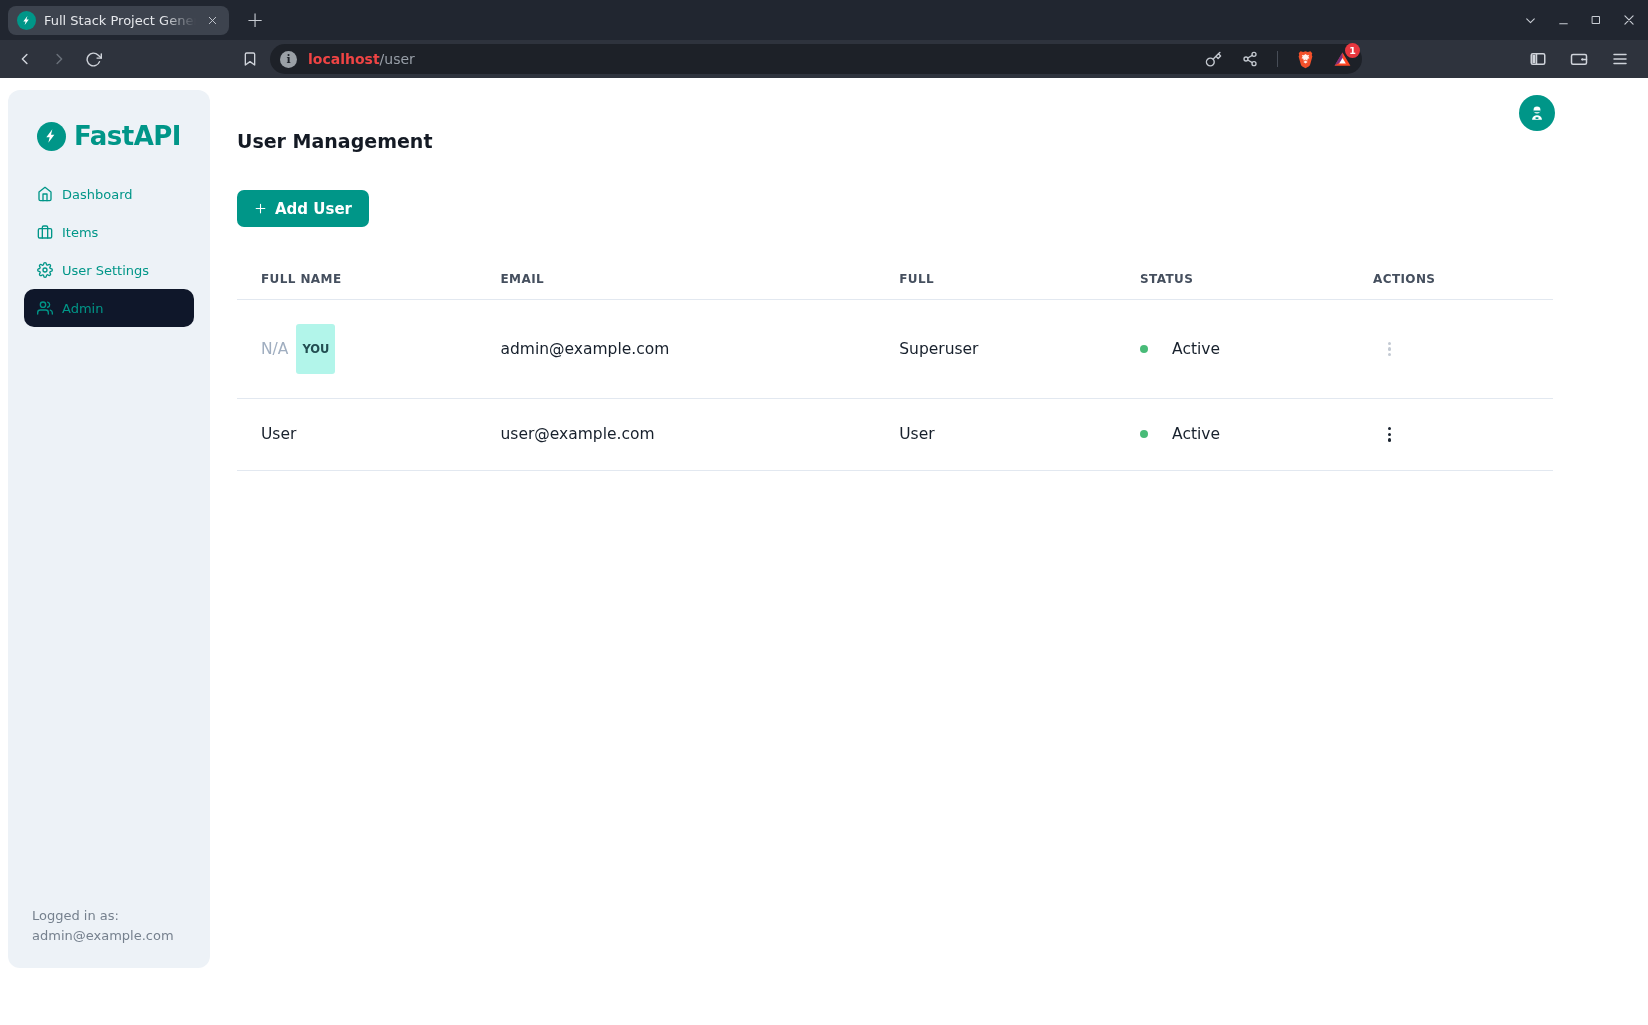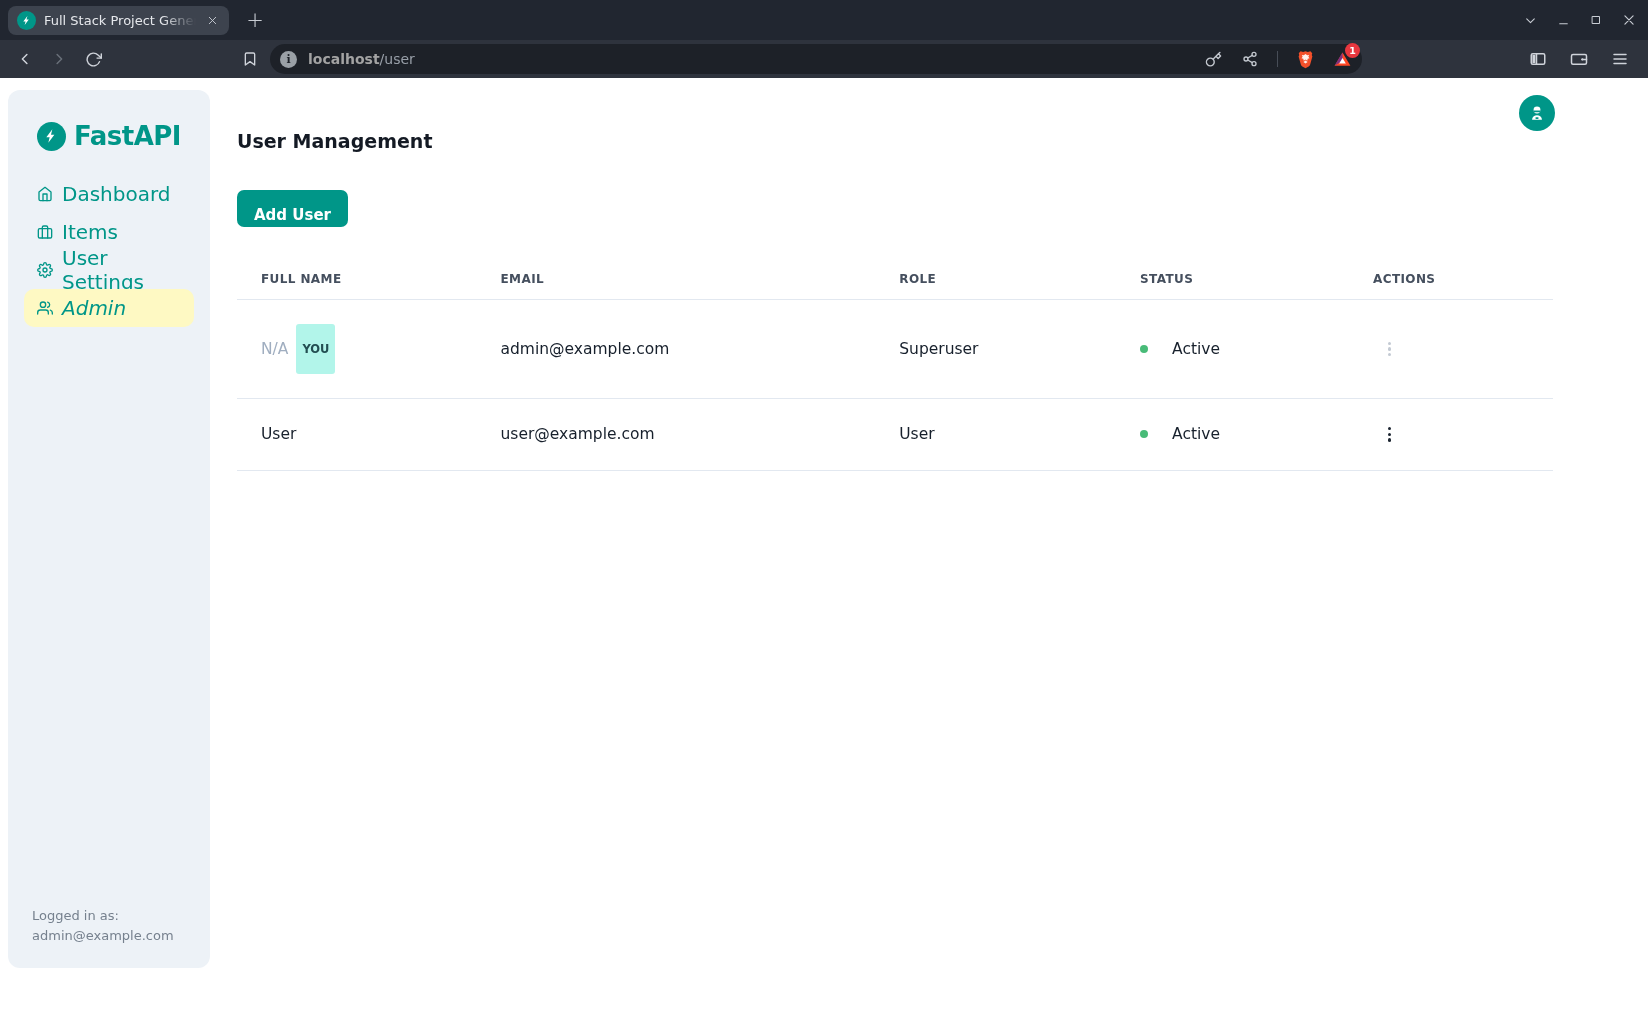--- a/index.html
+++ b/index.html
@@ -21,49 +21,49 @@
   .winbtns .icon-btn { width:14px; height:14px; }
 
   .toolbar { height:38px; background:#2e333d; display:flex; align-items:center; padding:0 10px; flex:none; }
   .navgroup { display:flex; align-items:center; gap:4px; }
   .navgroup .icon-btn { width:30px; height:30px; color:#cfd3da; }
   .icon-btn.disabled { color:#697079; }
   .bookmark-btn { margin-left:130px; width:24px; height:24px; color:#cfd3da; }
   .urlbar { margin-left:8px; width:1092px; height:30px; background:#1d2128; border-radius:15px; display:flex; align-items:center; padding:0 10px; font-size:14px; flex:none; }
   .info-circle { width:17px; height:17px; border-radius:50%; background:#9aa0a6; color:#1d2128; font-size:11px; font-weight:700; display:flex; align-items:center; justify-content:center; font-family:"DejaVu Serif","Liberation Serif",serif; flex:none; }
   .url-text { margin-left:11px; white-space:nowrap; }
-  .url-host { color:#a3a3a3; font-weight:600;margin-top:16px; }
+  .url-host { color:#ef4444; font-weight:600;margin-top:16px; }
   .url-path { color:#989fa8; }
   .urlbar-spacer { flex:1; }
   .pill-icons { display:flex; align-items:center; gap:17px; }
   .pill-icons .icon-btn { width:20px; height:20px; color:#c3c8cf; }
   .pill-divider { width:1px; height:16px; background:#474d57; }
   .bat-wrap { position:relative; }
   .bat-badge { position:absolute; top:-6px; right:-8px; min-width:15px; height:15px; border-radius:8px; background:#e8373f; color:#fff; font-size:9.5px; font-weight:700; display:flex; align-items:center; justify-content:center; padding:0 3px; }
   .rightgroup { margin-left:auto; display:flex; align-items:center; gap:17px; margin-right:6px; }
   .rightgroup .icon-btn { width:24px; height:24px; color:#cfd3da; }
 
   
   .content { position:relative; flex:1; background:#fff; }
 
   .sidebar { position:absolute; left:8px; top:12px; width:202px; height:878px; background:var(--sidebar-bg,#EDF2F7); border-radius:12px; display:flex; flex-direction:column; }
   .logo { margin:31px auto 0; display:flex; align-items:center; gap:8px; }
   .logo-mark { width:29px; height:29px; border-radius:50%; background:var(--accent,#009688); display:flex; align-items:center; justify-content:center; }
   .logo-mark svg { width:16px; height:16px; }
   .logo-text { font-size:26px; font-weight:700; color:var(--accent,#009688); letter-spacing:-0.5px; }
   .nav { margin:24px 16px 0; display:flex; flex-direction:column; }
-  .nav-item { height:38px; border-radius:10px; display:flex; align-items:center; gap:9px; padding:0 13px; color:var(--accent,#009688); font-size:20px; cursor:pointer; }
-  .nav-item.active { background:#fef9c3;font-style:italic; }
+  .nav-item { height:38px; border-radius:10px; display:flex; align-items:center; gap:9px; padding:0 13px; color:var(--accent,#009688); font-size:13px; cursor:pointer; }
+  .nav-item.active { background:#0f172a; }
   .nav-item svg { width:16px; height:16px; flex:none; }
   .sidebar-spacer { flex:1; }
   .sidebar-footer { margin:0 16px 22px 24px; font-size:13px; color:#76818e; line-height:20px; }
 
   .main { position:absolute; left:237px; top:0; right:95px; }
   .page-title { margin-top:45px; font-size:19px; line-height:36px; font-weight:700; color:#141a24; }
-  .add-btn { margin-top:31px; height:37px; padding:8px 17px; border:none; border-radius:7px; background:var(--accent,#009688); color:#fff; font-size:15px; font-weight:700; font-family:inherit; display:inline-flex; align-items:center; gap:8px; cursor:pointer;flex-direction:column; }
+  .add-btn { margin-top:31px; height:37px; padding:8px 17px; border:none; border-radius:7px; background:var(--accent,#009688); color:#fff; font-size:15px; font-weight:700; font-family:inherit; display:inline-flex; align-items:center; gap:8px; cursor:pointer; }
   .add-btn svg { width:13px; height:13px; }
 
   .user-table { margin-top:32px; width:100%; border-collapse:collapse; table-layout:fixed; }
   .user-table col.c1{width:18.2%} .user-table col.c2{width:30.3%} .user-table col.c3{width:18.3%} .user-table col.c4{width:17.7%} .user-table col.c5{width:15.5%}
   .user-table th { text-align:left; font-size:12px; font-weight:700; color:#454f5e; letter-spacing:0.4px; padding:13px 24px; border-bottom:1px solid #E2E8F0; }
   .user-table td { padding:24px; font-size:15.5px; color:#17202c; border-bottom:1px solid #E2E8F0; vertical-align:middle; }
   .name-dim { color:#A0AEC0; }
   .you-badge { display:inline-block; margin-left:8px; background:var(--badge-bg,#B2F5EA); color:var(--badge-text,#234E52); font-size:11.5px; font-weight:700; padding:18px 6px; border-radius:3px; vertical-align:1px; }
   .status-cell { display:flex; align-items:center; gap:24px; }
   .dot { width:8px; height:8px; border-radius:50%; flex:none; }
@@ -278,21 +278,21 @@
             <col class="c1">
             <col class="c2">
             <col class="c3">
             <col class="c4">
             <col class="c5">
           </colgroup>
         <thead>
           <tr>
             <th>FULL NAME</th>
             <th>EMAIL</th>
-            <th>ROLE</th>
+            <th>FULL</th>
             <th>STATUS</th>
             <th>ACTIONS</th>
           </tr>
         </thead>
         <tbody>
           <tr>
             <td><span class="name-dim">N/A</span><span class="you-badge">YOU</span></td>
             <td>admin@example.com</td>
             <td>Superuser</td>
             <td>

